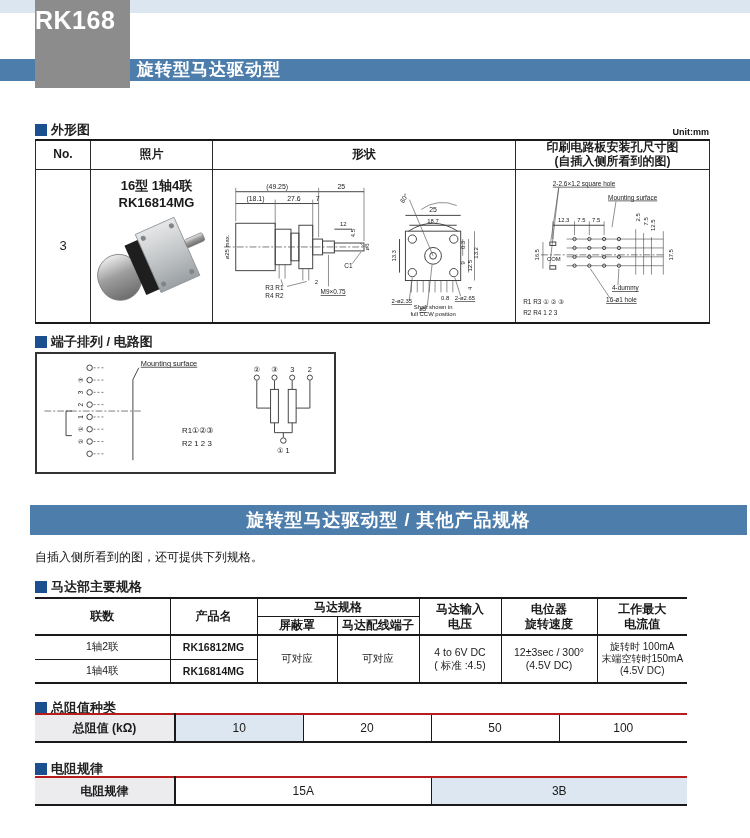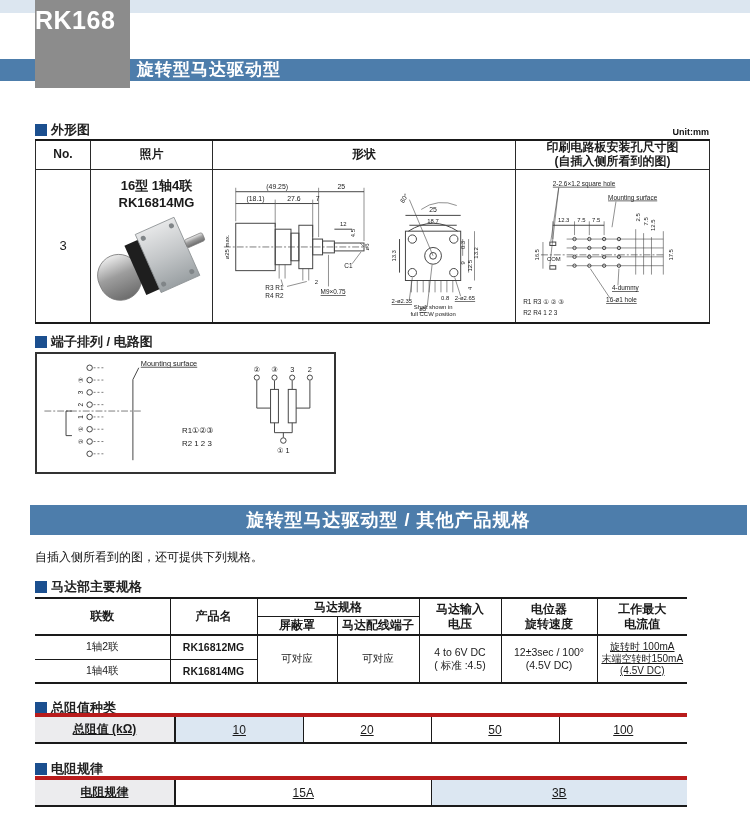--- a/index.html
+++ b/index.html
@@ -59,21 +59,21 @@
   .mt .h2 { height:17px; }
   .mt td { font-size:10.5px; height:24px; }
   .no-l { border-left:none !important; }
   .no-r { border-right:none !important; }
   .hb  { border-bottom:2px solid #1a1a1a !important; }
   .pre { white-space:pre-line; line-height:1.2; }
   .gang { font-size:12px; }
   .prod { font-weight:bold; font-size:10px; }
 
   
-  .st { width:652px; border-top:4px solid #b91c1c; border-bottom:2px solid #1a1a1a;text-decoration:underline; }
+  .st { width:652px; border-top:2px solid #b91c1c; border-bottom:2px solid #1a1a1a; }
   .st td { border:1px solid #1a1a1a; text-align:center; vertical-align:middle; font-size:12px; height:28px; }
   .st .rowhead { background:#ececee; font-weight:bold; border-left:none; border-right:2px solid #1a1a1a; }
   .hl { background:#dce7f2; }
 
   
   svg text { font-family:"Liberation Sans","DejaVu Sans",sans-serif; font-size:7px; fill:#1a1a1a; }
   svg .t6 { font-size:6px; } svg .t65 { font-size:6.5px; } svg .t75 { font-size:7.5px; } svg .t8 { font-size:8px; }
   svg .ul { text-decoration:underline; }
   svg line, svg path, svg rect.o, svg circle.o, svg polyline { stroke:#444; stroke-width:1; fill:none; }
   svg .thin { stroke-width:0.6; }
@@ -392,23 +392,23 @@
     <th class="hb">屏蔽罩</th>
     <th class="hb">马达配线端子</th>
   </tr>
   <tr>
     <td class="no-l gang">1轴2联</td>
     <td class="prod">RK16812MG</td>
     <td rowspan="2">可对应</td>
     <td rowspan="2">可对应</td>
     <td rowspan="2" class="pre">4 to 6V DC
 ( 标准 :4.5)</td>
-    <td rowspan="2" class="pre">12±3sec / 100°
+    <td rowspan="2" class="pre">12±3sec / 300°
 (4.5V DC)</td>
-    <td rowspan="2" class="no-r pre" style="font-size:10px;text-decoration:underline;">旋转时 100mA
+    <td rowspan="2" class="no-r pre" style="font-size:10px;">旋转时 100mA
 末端空转时150mA
 (4.5V DC)</td>
   </tr>
   <tr>
     <td class="no-l gang">1轴4联</td>
     <td class="prod">RK16814MG</td>
   </tr>
 </tbody>
   </table>
 

